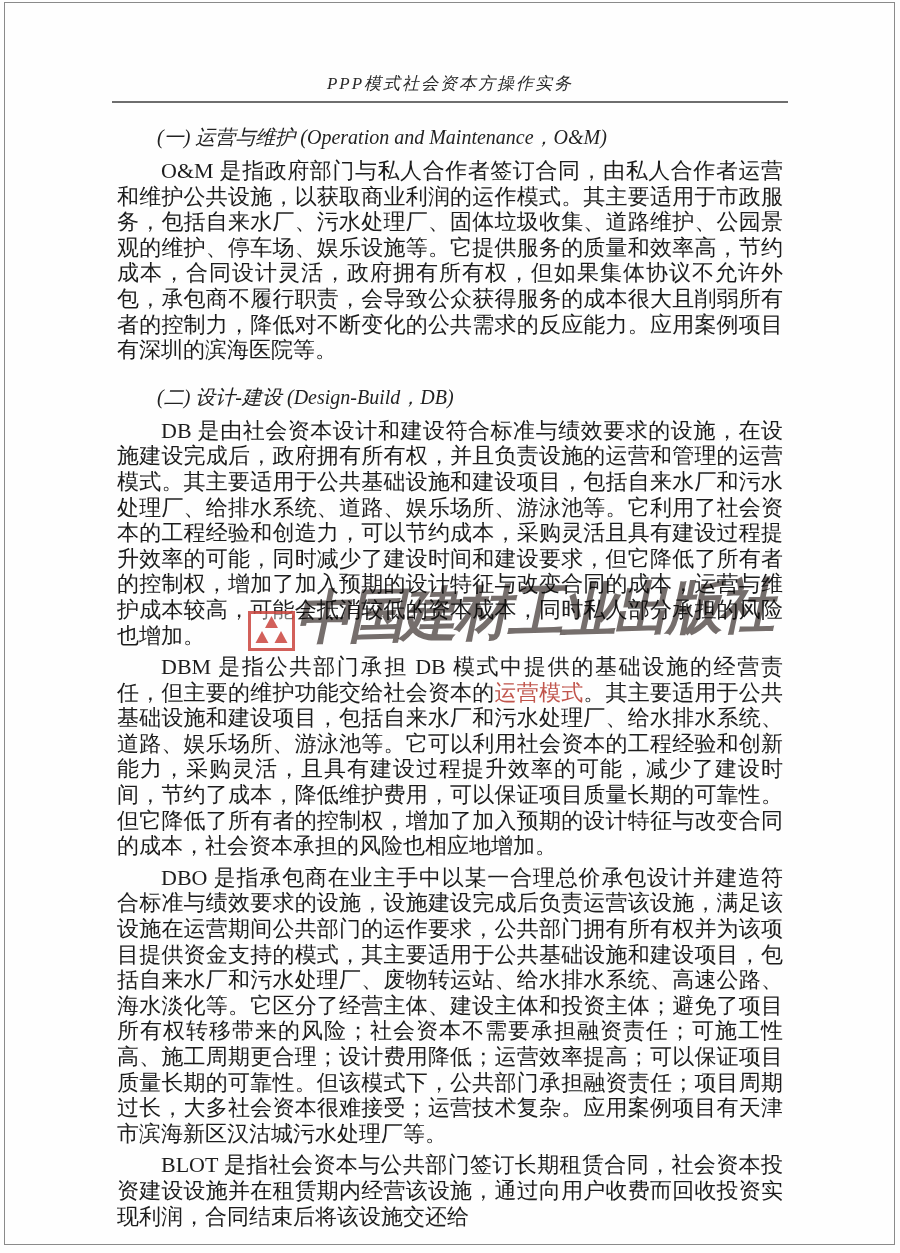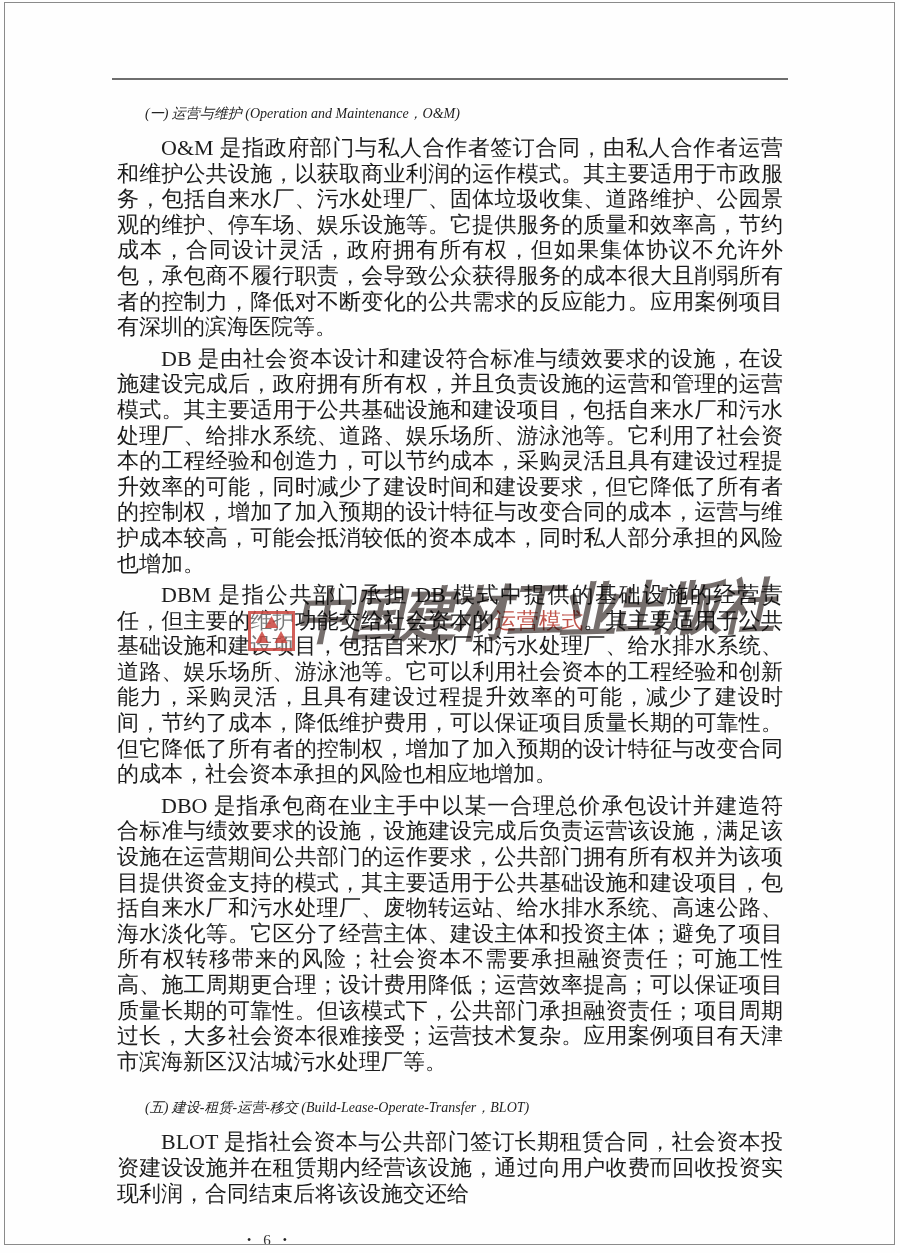--- a/index.html
+++ b/index.html
@@ -31,21 +31,21 @@
     width:676px;
     margin:6px auto 0 auto;
     border-top:2px solid #6e6e6e;
     height:0;
   }
   .content{
     margin:0 117px;
     width:666px;
   }
   .sec-heading{
-    font-size:14px;
+    font-size:20px;
     font-weight:normal;
     font-style:italic;
     color:#222222;
     text-indent:2em;
     line-height:26px;
     margin:21px 0 8px 0;
     white-space:nowrap;
   }
   .sec-body{
     font-size:22px;
@@ -95,35 +95,36 @@
   }
 </style>
 </head>
 <body>
 
 <div class="page">
 
   <div class="page-border"></div>
 
   <header class="running-header">
+    <div class="running-title">PPP模式社会资本方操作实务</div>
     <div class="header-rule"></div>
   </header>
 
   <main class="content">
 
     <h2 class="sec-heading">(一) 运营与维护 (Operation and Maintenance，O&amp;M)</h2>
     <p class="sec-body">O&amp;M 是指政府部门与私人合作者签订合同，由私人合作者运营和维护公共设施，以获取商业利润的运作模式。其主要适用于市政服务，包括自来水厂、污水处理厂、固体垃圾收集、道路维护、公园景观的维护、停车场、娱乐设施等。它提供服务的质量和效率高，节约成本，合同设计灵活，政府拥有所有权，但如果集体协议不允许外包，承包商不履行职责，会导致公众获得服务的成本很大且削弱所有者的控制力，降低对不断变化的公共需求的反应能力。应用案例项目有深圳的滨海医院等。</p>
 
+    <h2 class="sec-heading">(二) 设计-建设 (Design-Build，DB)</h2>
     <p class="sec-body">DB 是由社会资本设计和建设符合标准与绩效要求的设施，在设施建设完成后，政府拥有所有权，并且负责设施的运营和管理的运营模式。其主要适用于公共基础设施和建设项目，包括自来水厂和污水处理厂、给排水系统、道路、娱乐场所、游泳池等。它利用了社会资本的工程经验和创造力，可以节约成本，采购灵活且具有建设过程提升效率的可能，同时减少了建设时间和建设要求，但它降低了所有者的控制权，增加了加入预期的设计特征与改变合同的成本，运营与维护成本较高，可能会抵消较低的资本成本，同时私人部分承担的风险也增加。</p>
 
     <p class="sec-body"><span>DBM 是指公共部门承担 DB 模式中提供的基础设施的经营责任，但主要的维护功能交给社会资本的</span><span class="red-seg">运营模式</span><span>。其主要适用于公共基础设施和建设项目，包括自来水厂和污水处理厂、给水排水系统、道路、娱乐场所、游泳池等。它可以利用社会资本的工程经验和创新能力，采购灵活，且具有建设过程提升效率的可能，减少了建设时间，节约了成本，降低维护费用，可以保证项目质量长期的可靠性。但它降低了所有者的控制权，增加了加入预期的设计特征与改变合同的成本，社会资本承担的风险也相应地增加。</span></p>
 
     <p class="sec-body">DBO 是指承包商在业主手中以某一合理总价承包设计并建造符合标准与绩效要求的设施，设施建设完成后负责运营该设施，满足该设施在运营期间公共部门的运作要求，公共部门拥有所有权并为该项目提供资金支持的模式，其主要适用于公共基础设施和建设项目，包括自来水厂和污水处理厂、废物转运站、给水排水系统、高速公路、海水淡化等。它区分了经营主体、建设主体和投资主体；避免了项目所有权转移带来的风险；社会资本不需要承担融资责任；可施工性高、施工周期更合理；设计费用降低；运营效率提高；可以保证项目质量长期的可靠性。但该模式下，公共部门承担融资责任；项目周期过长，大多社会资本很难接受；运营技术复杂。应用案例项目有天津市滨海新区汉沽城污水处理厂等。</p>
 
-    <h2 class="sec-heading">(五) 建设-租赁-运营-移交 (Build-Lease-Operate-Transfer，BLOT)</h2>
     <p class="sec-body">BLOT 是指社会资本与公共部门签订长期租赁合同，社会资本投资建设设施并在租赁期内经营该设施，通过向用户收费而回收投资实现利润，合同结束后将该设施交还给</p>
 
     <div class="page-number"><span class="dot">•</span><span class="num">6</span><span class="dot">•</span></div>
 
   </main>
 
   <div class="watermark">
     <svg class="seal" viewBox="0 0 47 40" xmlns="http://www.w3.org/2000/svg">
       <rect x="1.5" y="1.5" width="44" height="37" fill="rgba(255,255,255,0.45)" stroke="#cc4b44" stroke-width="3"></rect>
       <polygon points="23.5,5 30,17 17,17" fill="#cc4b44"></polygon>

